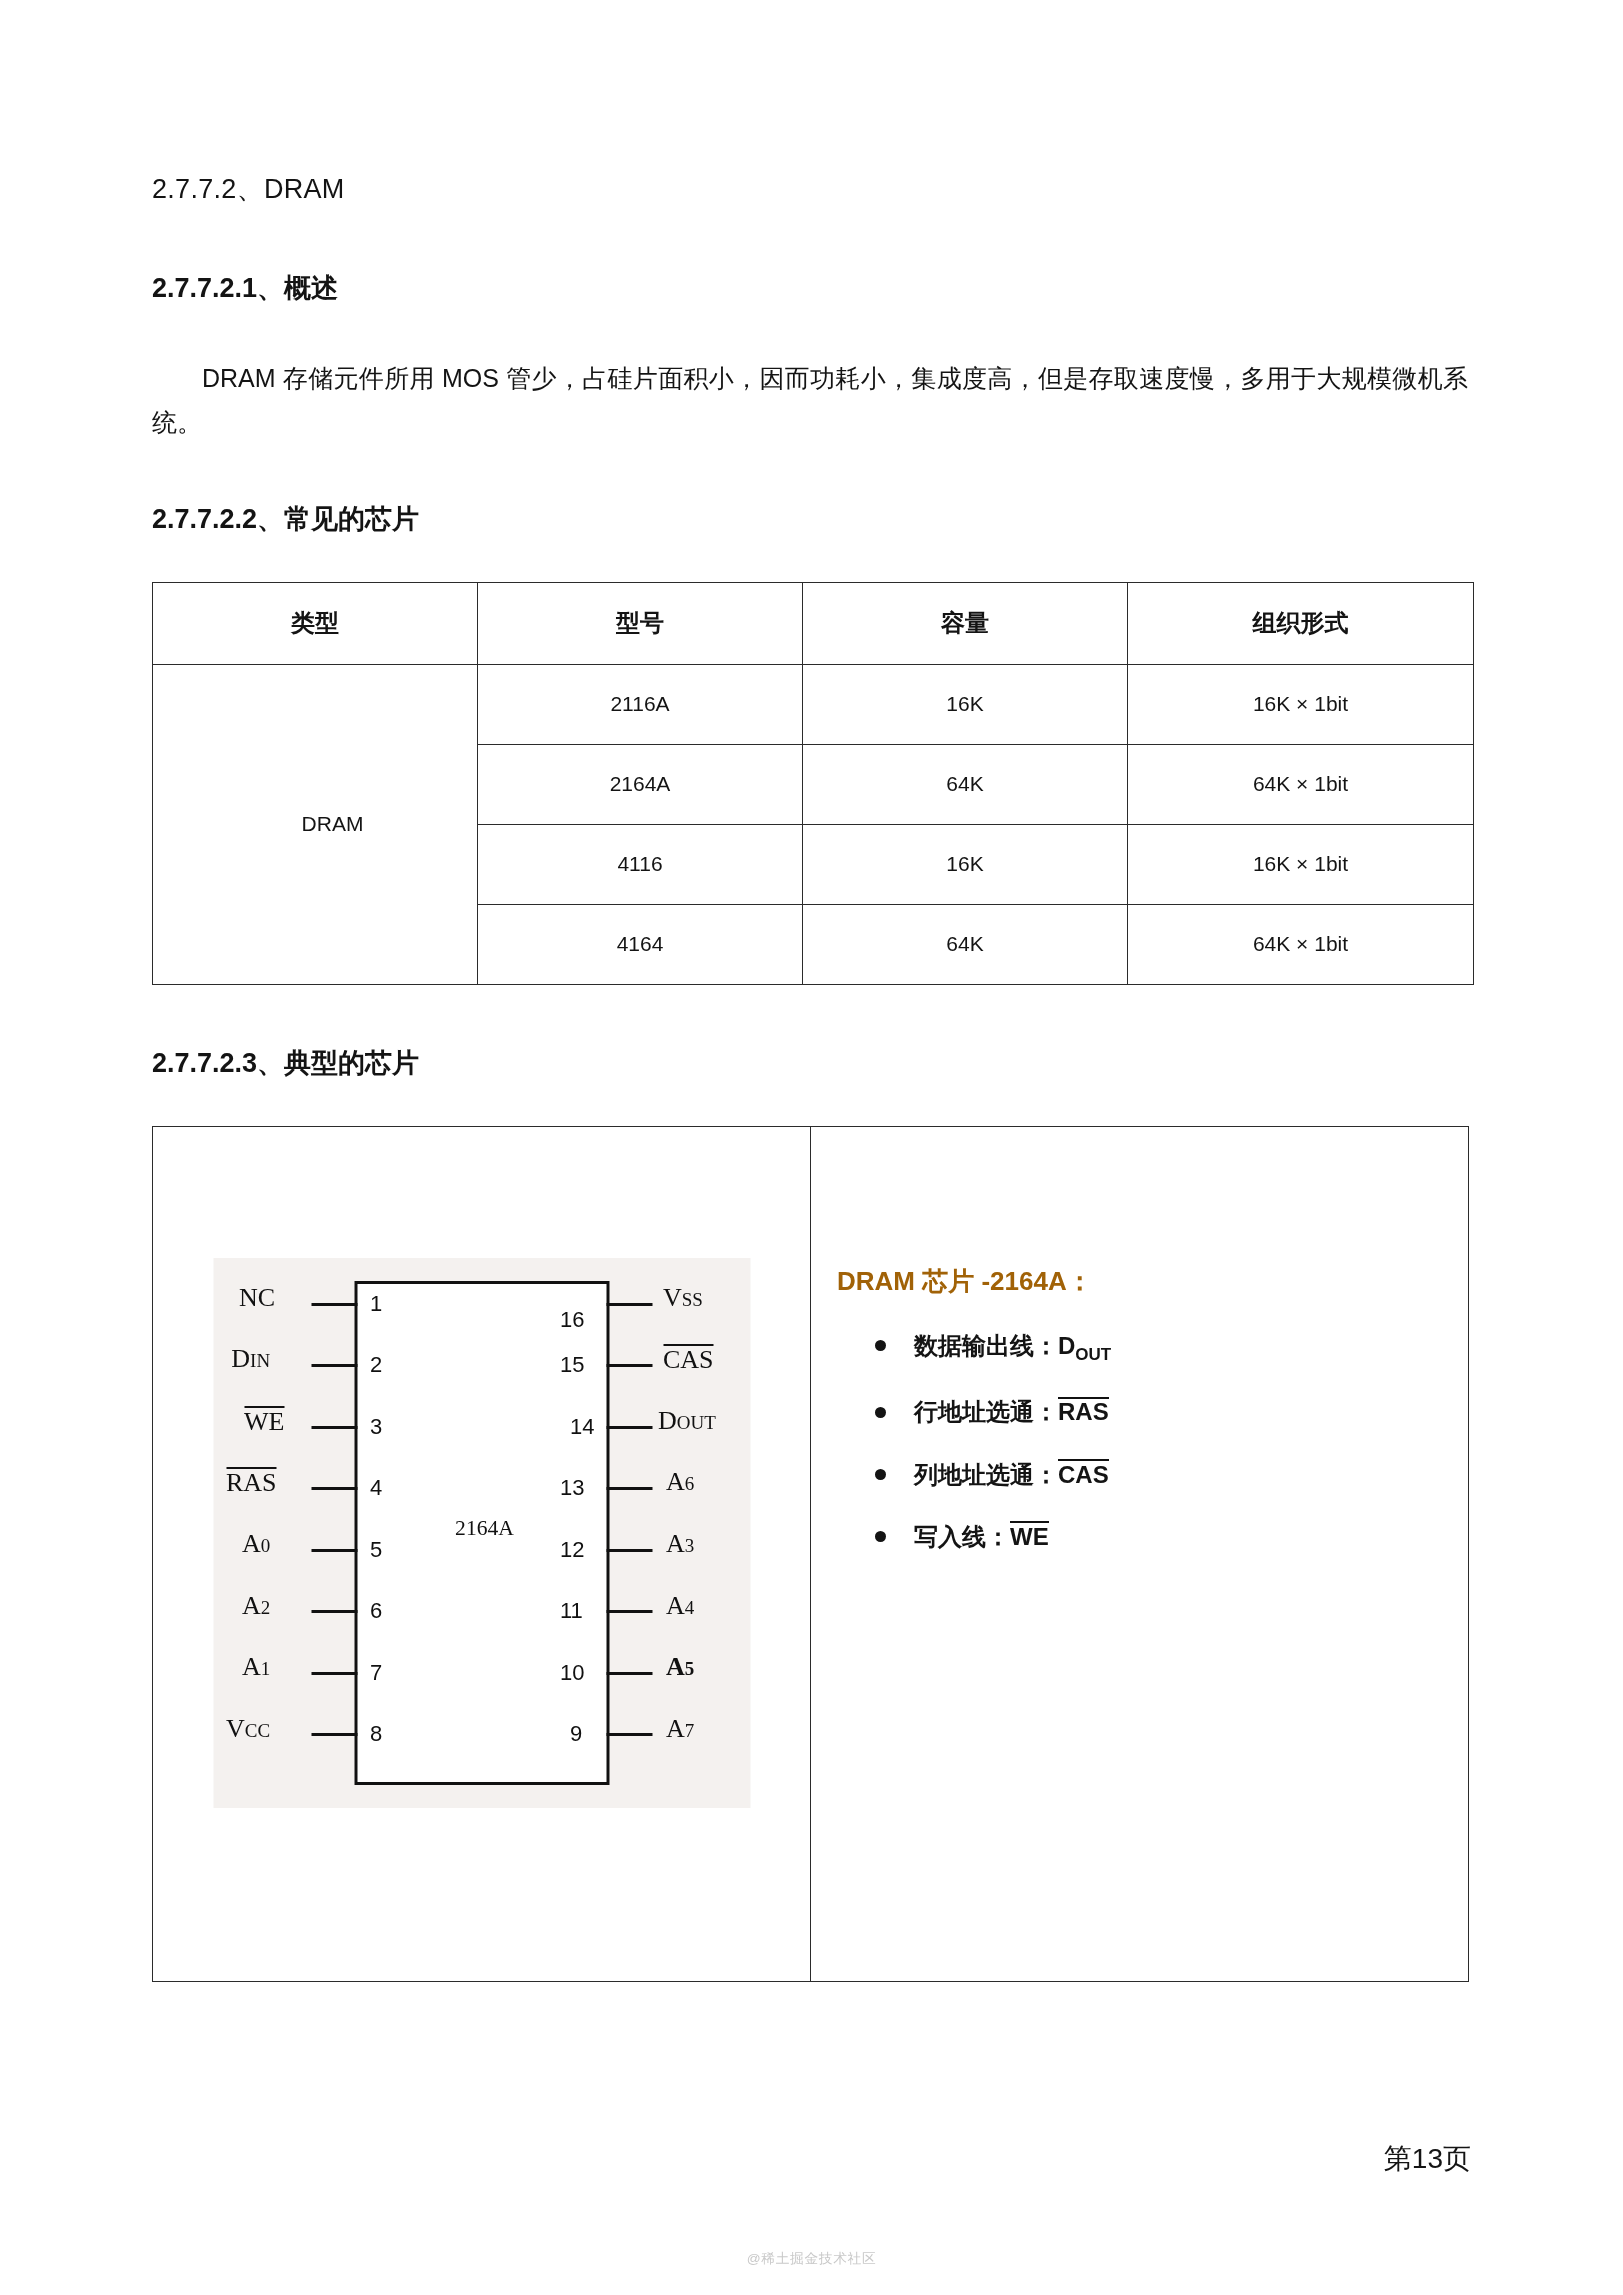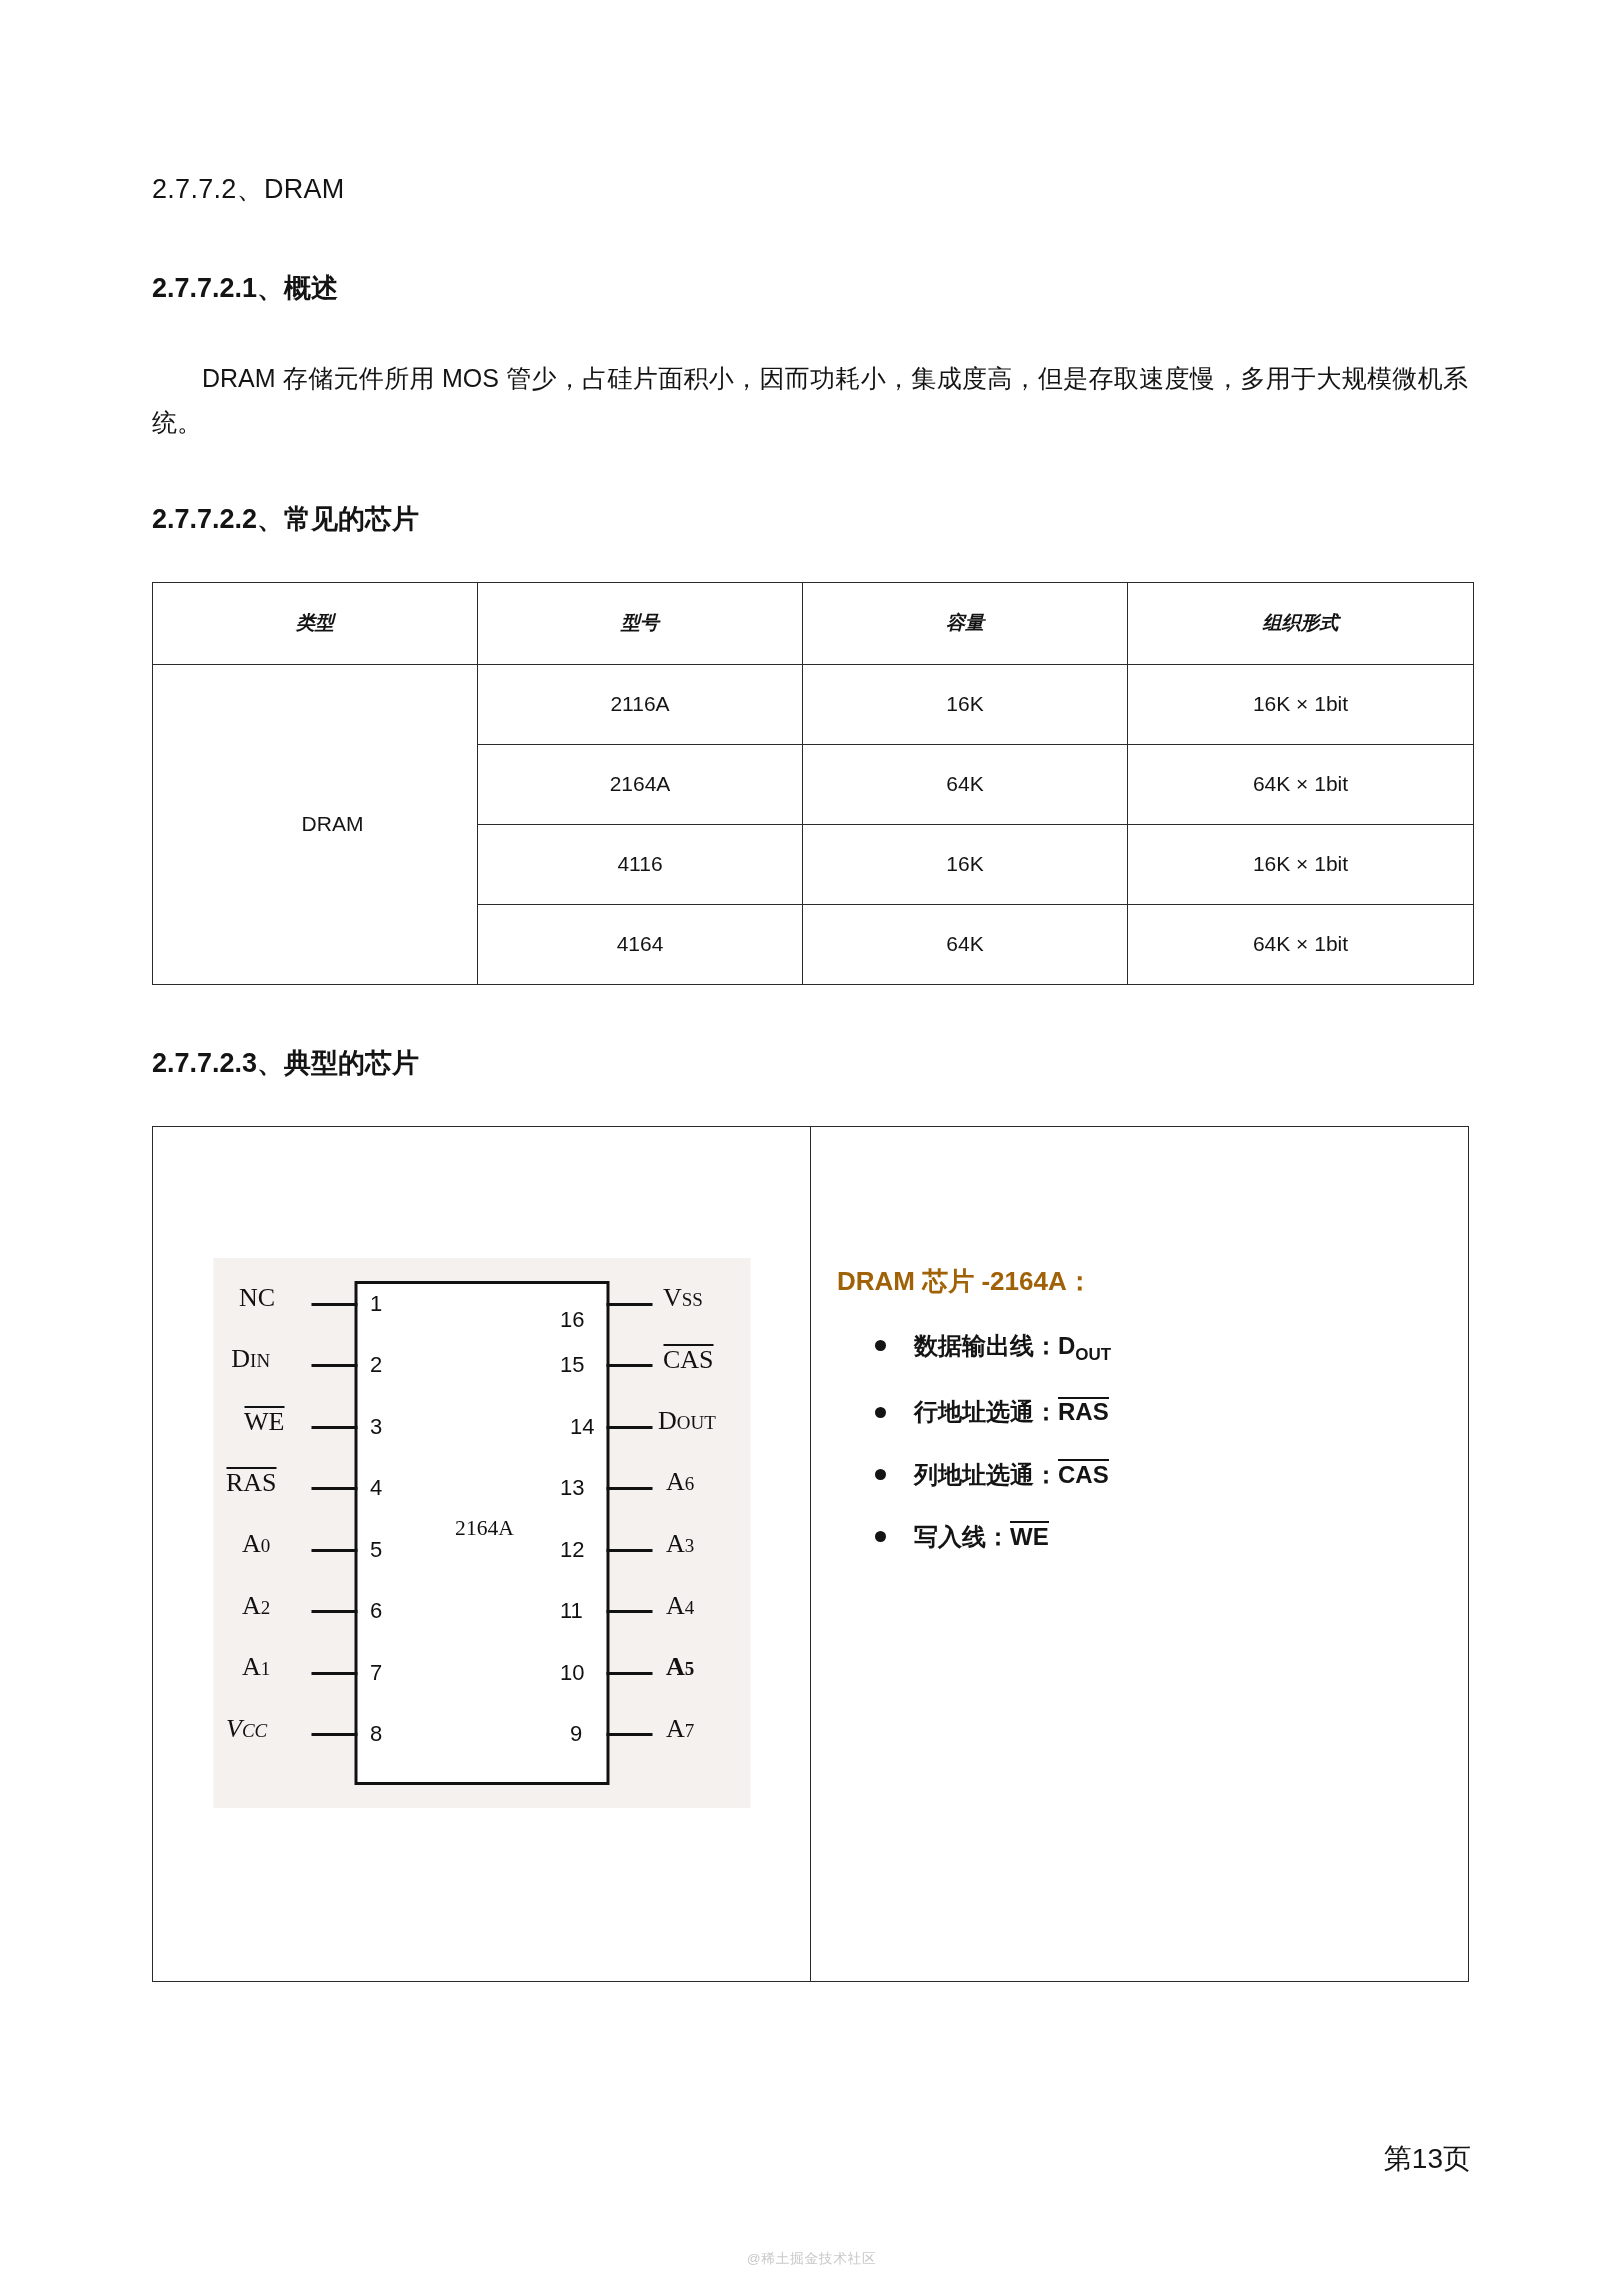--- a/index.html
+++ b/index.html
@@ -50,21 +50,21 @@
   }
   table.chips th,table.chips td{
     border:1.3px solid #2b2b2b;
     text-align:center;
     font-size:21px;
     font-weight:400;
     color:#141414;
     height:77px;
     vertical-align:middle;
   }
-  table.chips th{font-weight:bold;font-size:19px;height:79px;font-style:italic;}
+  table.chips th{font-weight:bold;font-size:24px;height:79px;}
   table.chips td.dram-cell{font-size:21px;padding-left:36px;}
 
   
   .figbox{
     border:1.3px solid #2b2b2b;
     width:1317px;
     height:856px;
     display:flex;
     box-sizing:border-box;
   }
@@ -280,21 +280,21 @@
           <div class="lead" style="left:393px;top:414px;width:46px;"></div>
           <div class="lead" style="left:393px;top:475px;width:46px;"></div>
 
           <div class="pinlbl" style="left:26px;top:25px;">NC</div>
           <div class="pinlbl" style="left:18.3px;top:86px;">D<span class="sm">IN</span></div>
           <div class="pinlbl" style="left:31px;top:148px;"><span class="ovl">WE</span></div>
           <div class="pinlbl" style="left:13px;top:209px;"><span class="ovl">RAS</span></div>
           <div class="pinlbl" style="left:29px;top:271px;">A<span class="sm">0</span></div>
           <div class="pinlbl" style="left:29px;top:333px;">A<span class="sm">2</span></div>
           <div class="pinlbl" style="left:29px;top:394px;">A<span class="sm">1</span></div>
-          <div class="pinlbl" style="left:13px;top:456px;font-style:italic;">V<span class="sm">CC</span></div>
+          <div class="pinlbl" style="left:13px;top:456px;">V<span class="sm">CC</span></div>
 
           <div class="pinlbl" style="left:450px;top:25px;">V<span class="sm">SS</span></div>
           <div class="pinlbl" style="left:450px;top:86px;"><span class="ovl">CAS</span></div>
           <div class="pinlbl" style="left:445px;top:148px;">D<span class="sm">OUT</span></div>
           <div class="pinlbl" style="left:453px;top:209px;">A<span class="sm">6</span></div>
           <div class="pinlbl" style="left:453px;top:271px;">A<span class="sm">3</span></div>
           <div class="pinlbl" style="left:453px;top:333px;">A<span class="sm">4</span></div>
           <div class="pinlbl" style="left:453px;top:394px;font-weight:bold;">A<span class="sm">5</span></div>
           <div class="pinlbl" style="left:453px;top:456px;">A<span class="sm">7</span></div>
 

